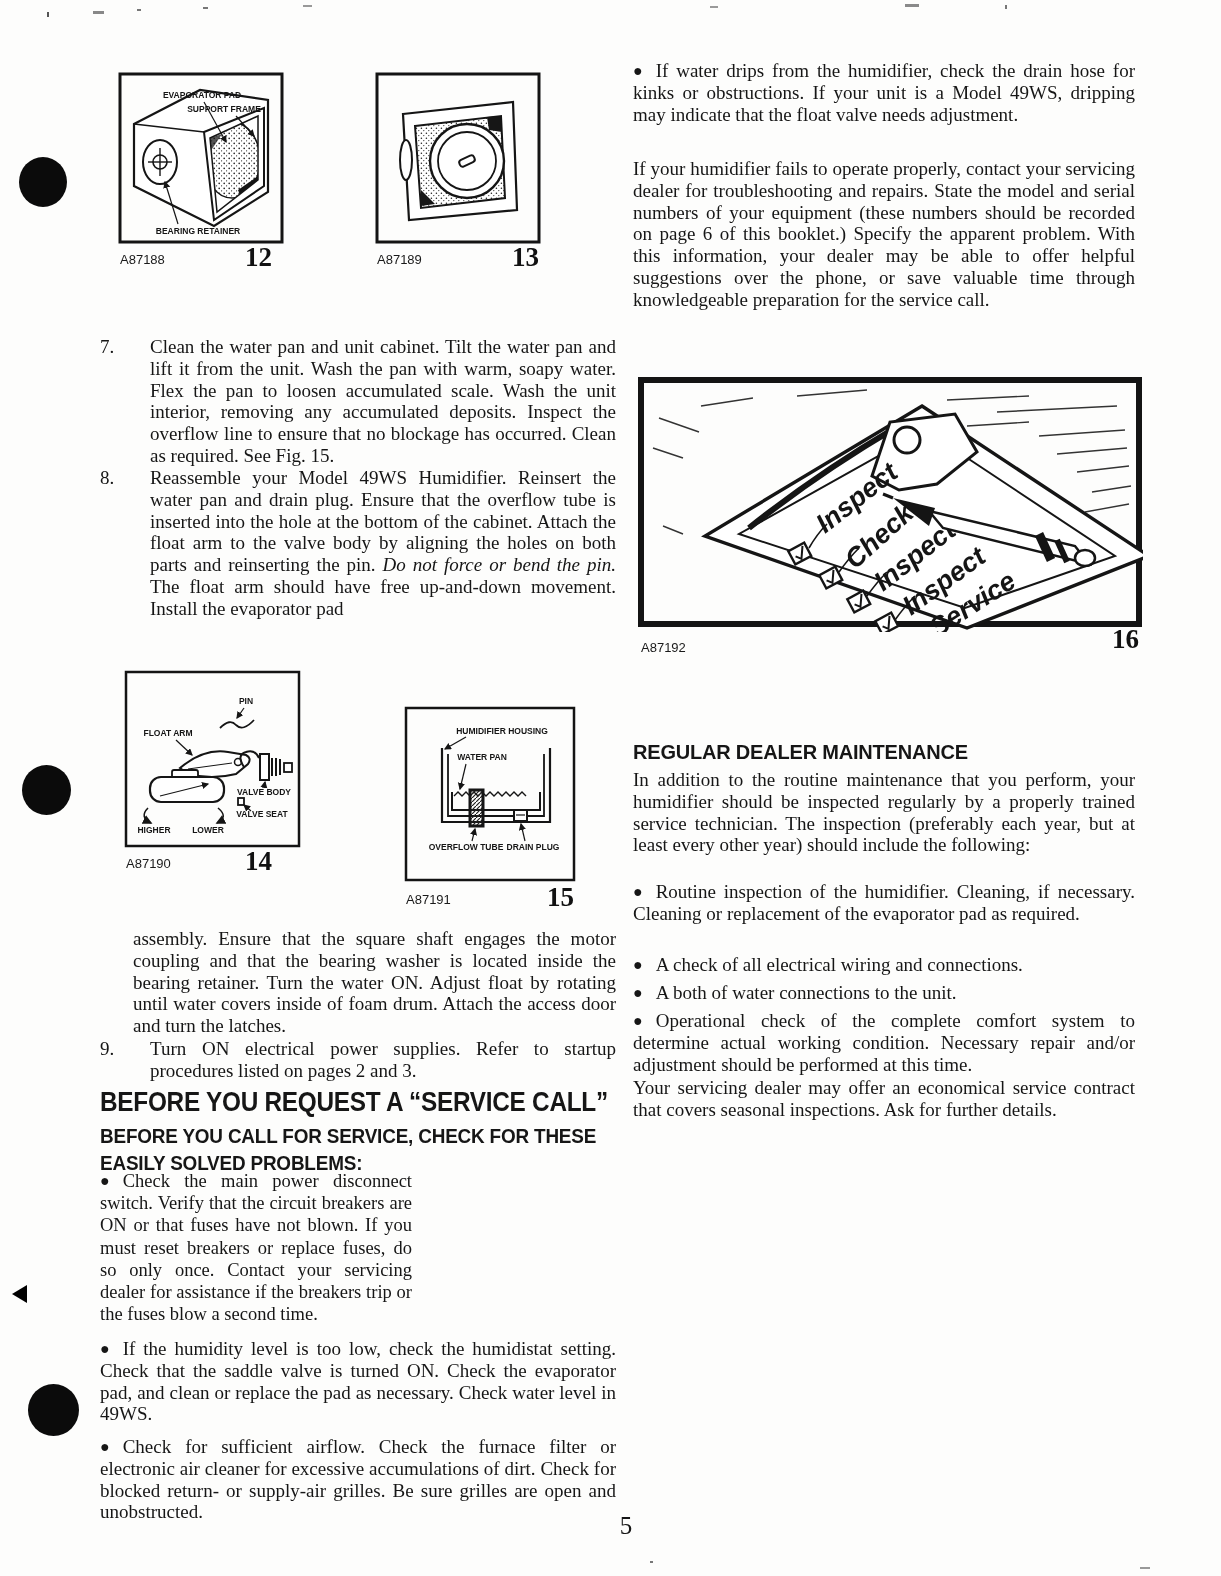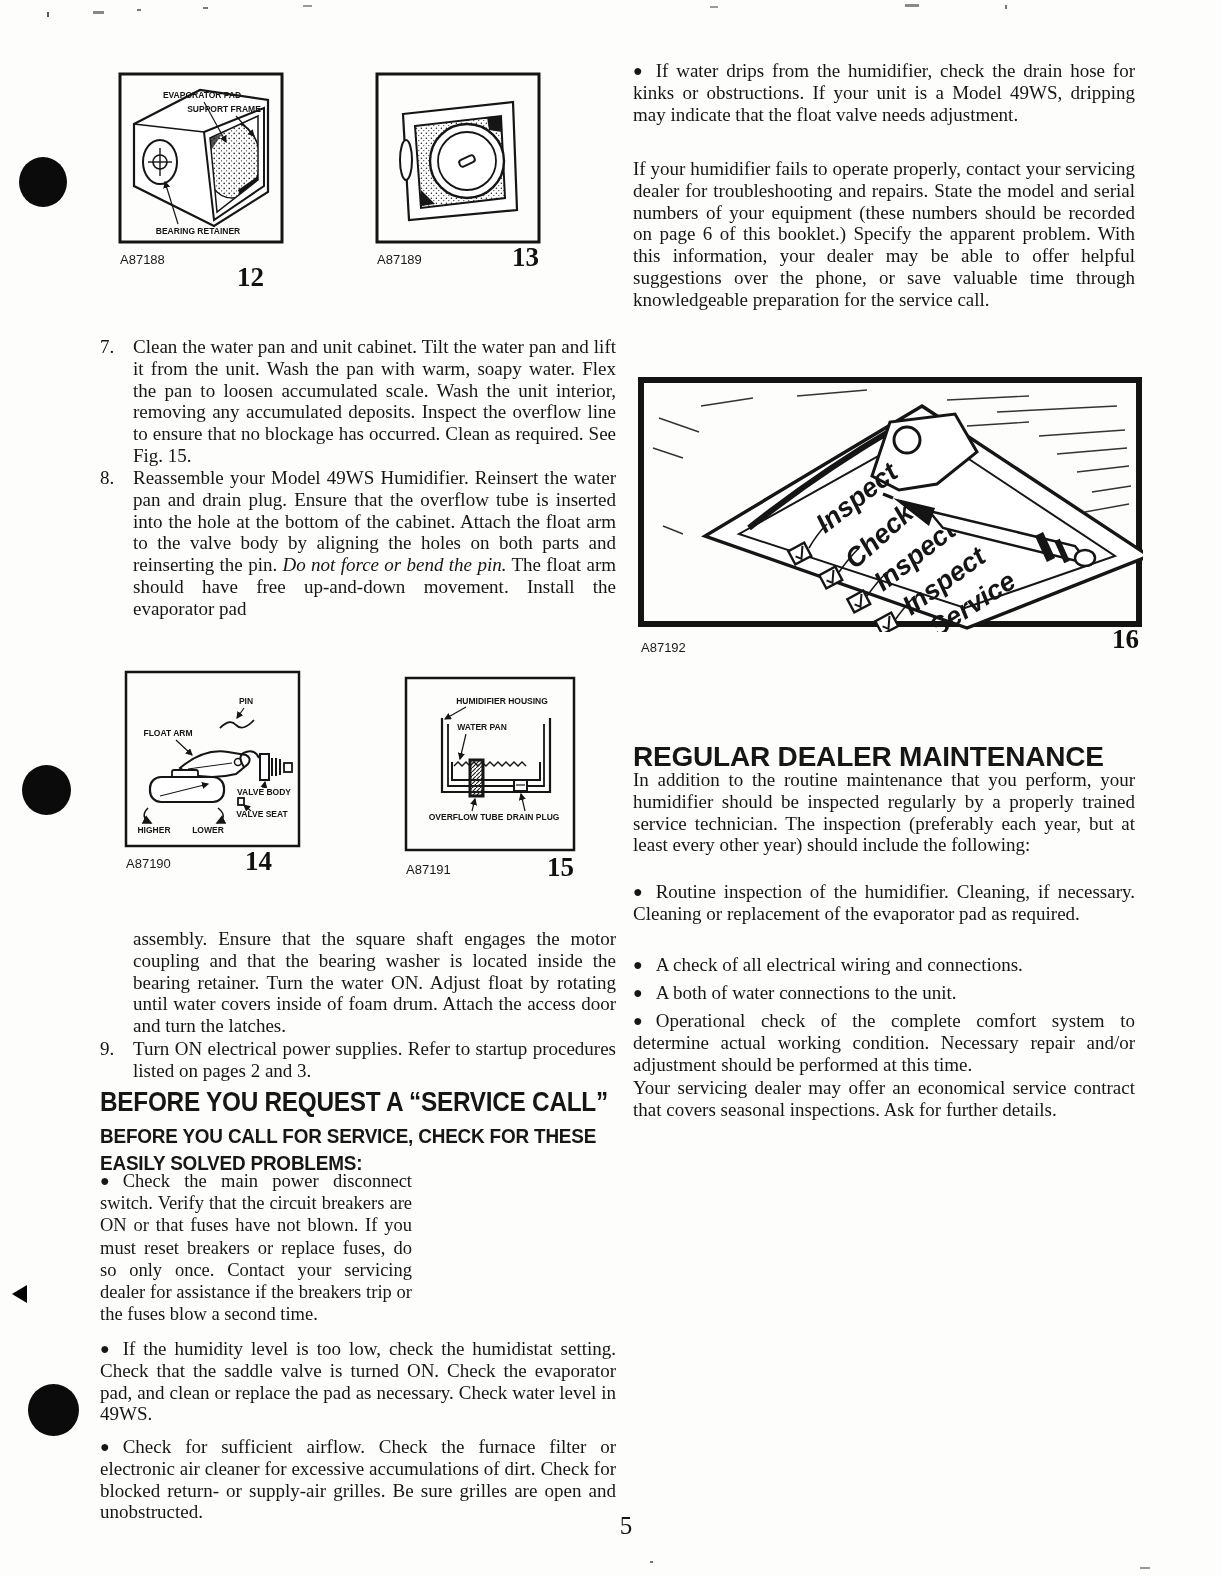--- a/index.html
+++ b/index.html
@@ -2,27 +2,27 @@
 <html><head>
 <meta charset="utf-8">
 <style>
   html,body{margin:0;padding:0;background:#e8e8e8;}
   .page{position:relative;width:1221px;height:1576px;background:#fdfdfc;color:#161616;
         font-family:"Liberation Serif",serif;overflow:hidden;}
   .abs{position:absolute;}
   .body-text{font-size:19px;line-height:21.8px;text-align:justify;}
   .hang{display:flex;}
   .hang .num{flex:0 0 33px;}
-  .hang .itxt{flex:1;}
+  .hang .itxt{flex:1;margin-left:17px;}
   .bullet{display:inline-block;margin-right:13px;font-size:16px;vertical-align:1px;}
   .h1{font-family:"Liberation Sans",sans-serif;font-weight:bold;font-size:28px;
       transform:scaleX(.87);transform-origin:left center;white-space:nowrap;letter-spacing:-.3px;}
   .h2{font-family:"Liberation Sans",sans-serif;font-weight:bold;font-size:21px;line-height:27px;
       transform:scaleX(.9);transform-origin:left top;letter-spacing:-.2px;}
-  .h3{font-family:"Liberation Sans",sans-serif;font-weight:bold;font-size:28px;letter-spacing:-.2px;}
+  .h3{font-family:"Liberation Sans",sans-serif;font-weight:bold;font-size:20px;letter-spacing:-.2px;}
   .figwrap{position:absolute;}
   .figcode{position:absolute;font-family:"Liberation Sans",sans-serif;font-size:13px;color:#1a1a1a;}
   .fignum{position:absolute;font-family:"Liberation Serif",serif;font-weight:600;font-size:27px;color:#111;}
   .holedot{position:absolute;background:#0b0b0b;border-radius:50%;}
   .speck{position:absolute;background:#777;}
   .tri-left{position:absolute;width:0;height:0;border-top:9px solid transparent;
             border-bottom:9px solid transparent;border-right:15px solid #000;}
   .pagenum{font-size:25px;text-align:center;}
   svg text{font-family:"Liberation Sans",sans-serif;font-weight:bold;fill:#151515;}
   svg{display:block;}
@@ -77,21 +77,21 @@
       <line x1="42" y1="76" x2="42" y2="104" stroke="#151515" stroke-width="1.4"></line>
       <line x1="30" y1="90" x2="54" y2="90" stroke="#151515" stroke-width="1.4"></line>
       <text x="84" y="26" font-size="8.5" text-anchor="middle">EVAPORATOR PAD</text>
       <line x1="86" y1="30" x2="108" y2="70" stroke="#151515" stroke-width="1.2" marker-end="url(#arw12)"></line>
       <text x="106" y="40" font-size="8.5" text-anchor="middle">SUPPORT FRAME</text>
       <line x1="118" y1="44" x2="136" y2="64" stroke="#151515" stroke-width="1.2" marker-end="url(#arw12)"></line>
       <text x="80" y="162" font-size="8.5" text-anchor="middle">BEARING RETAINER</text>
       <line x1="60" y1="152" x2="47" y2="110" stroke="#151515" stroke-width="1.2" marker-end="url(#arw12)"></line>
     </svg>
     <span class="figcode" style="left:2px;top:180px;">A87188</span>
-    <span class="fignum" style="right:20px;top:170px;margin-top:20px;">12</span>
+    <span class="fignum" style="right:12px;top:170px;">12</span>
   </div>
 
   <div class="figwrap" style="left:375px;top:72px;width:166px;height:205px;">
     <svg width="166" height="172" viewBox="0 0 166 172">
       <defs>
         <pattern id="stip13" width="5" height="5" patternUnits="userSpaceOnUse">
           <circle cx="1.4" cy="1.2" r=".8" fill="#222"></circle>
             <circle cx="3.8" cy="3.6" r=".6" fill="#222"></circle>
         </pattern>
       </defs>
@@ -152,21 +152,21 @@
       <text x="140" y="125" font-size="8.5" text-anchor="middle">VALVE BODY</text>
       <line x1="140" y1="117" x2="141" y2="112" stroke="#151515" stroke-width="1.2" marker-end="url(#arw14)"></line>
       <rect x="114" y="128" width="6" height="7" fill="#fff" stroke="#151515" stroke-width="1.8"></rect>
       <text x="138" y="147" font-size="8.5" text-anchor="middle">VALVE SEAT</text>
       <line x1="127" y1="141" x2="120" y2="135" stroke="#151515" stroke-width="1.2" marker-end="url(#arw14)"></line>
     </svg>
     <span class="figcode" style="left:2px;top:186px;">A87190</span>
     <span class="fignum" style="right:2px;top:176px;">14</span>
   </div>
 
-  <div class="figwrap" style="left:404px;top:676px;width:172px;height:210px;">
+  <div class="figwrap" style="left:404px;top:706px;width:172px;height:210px;">
     <svg width="172" height="176" viewBox="0 0 172 176">
       <defs>
         <marker id="arw15" markerWidth="7" markerHeight="7" refX="5" refY="3" orient="auto">
           <path d="M0,0 L6,3 L0,6 Z" fill="#151515"></path>
           </marker>
         <pattern id="hatch15" width="4" height="4" patternUnits="userSpaceOnUse">
           <line x1="0" y1="4" x2="4" y2="0" stroke="#222" stroke-width="1.2"></line>
         </pattern>
       </defs>
       <rect x="2" y="2" width="168" height="172" fill="none" stroke="#141414" stroke-width="2.5"></rect>

